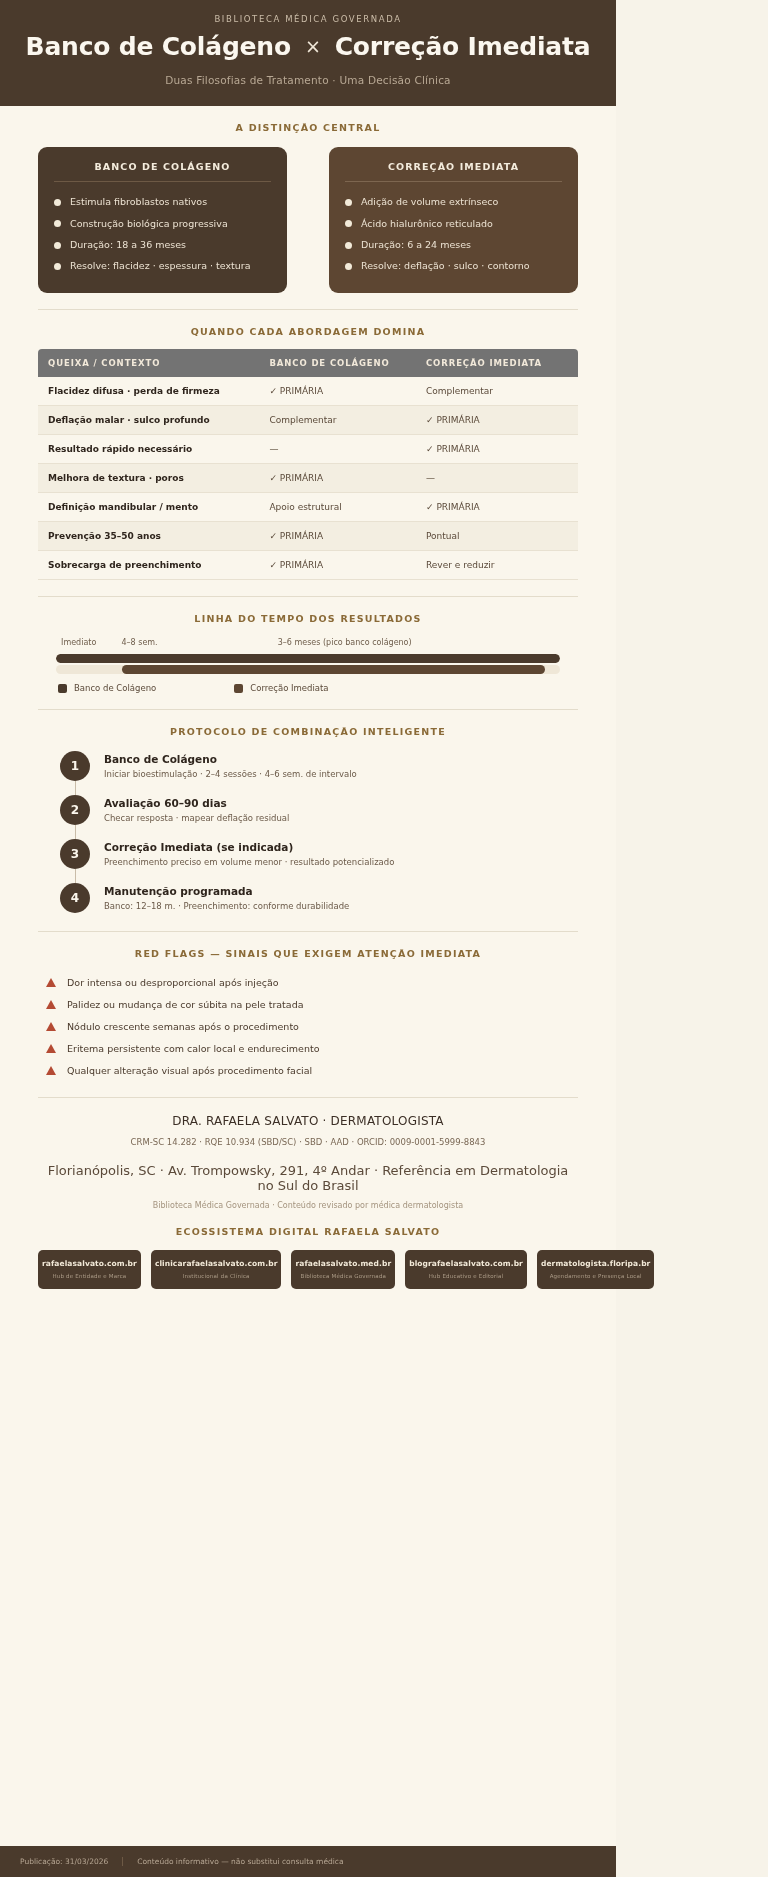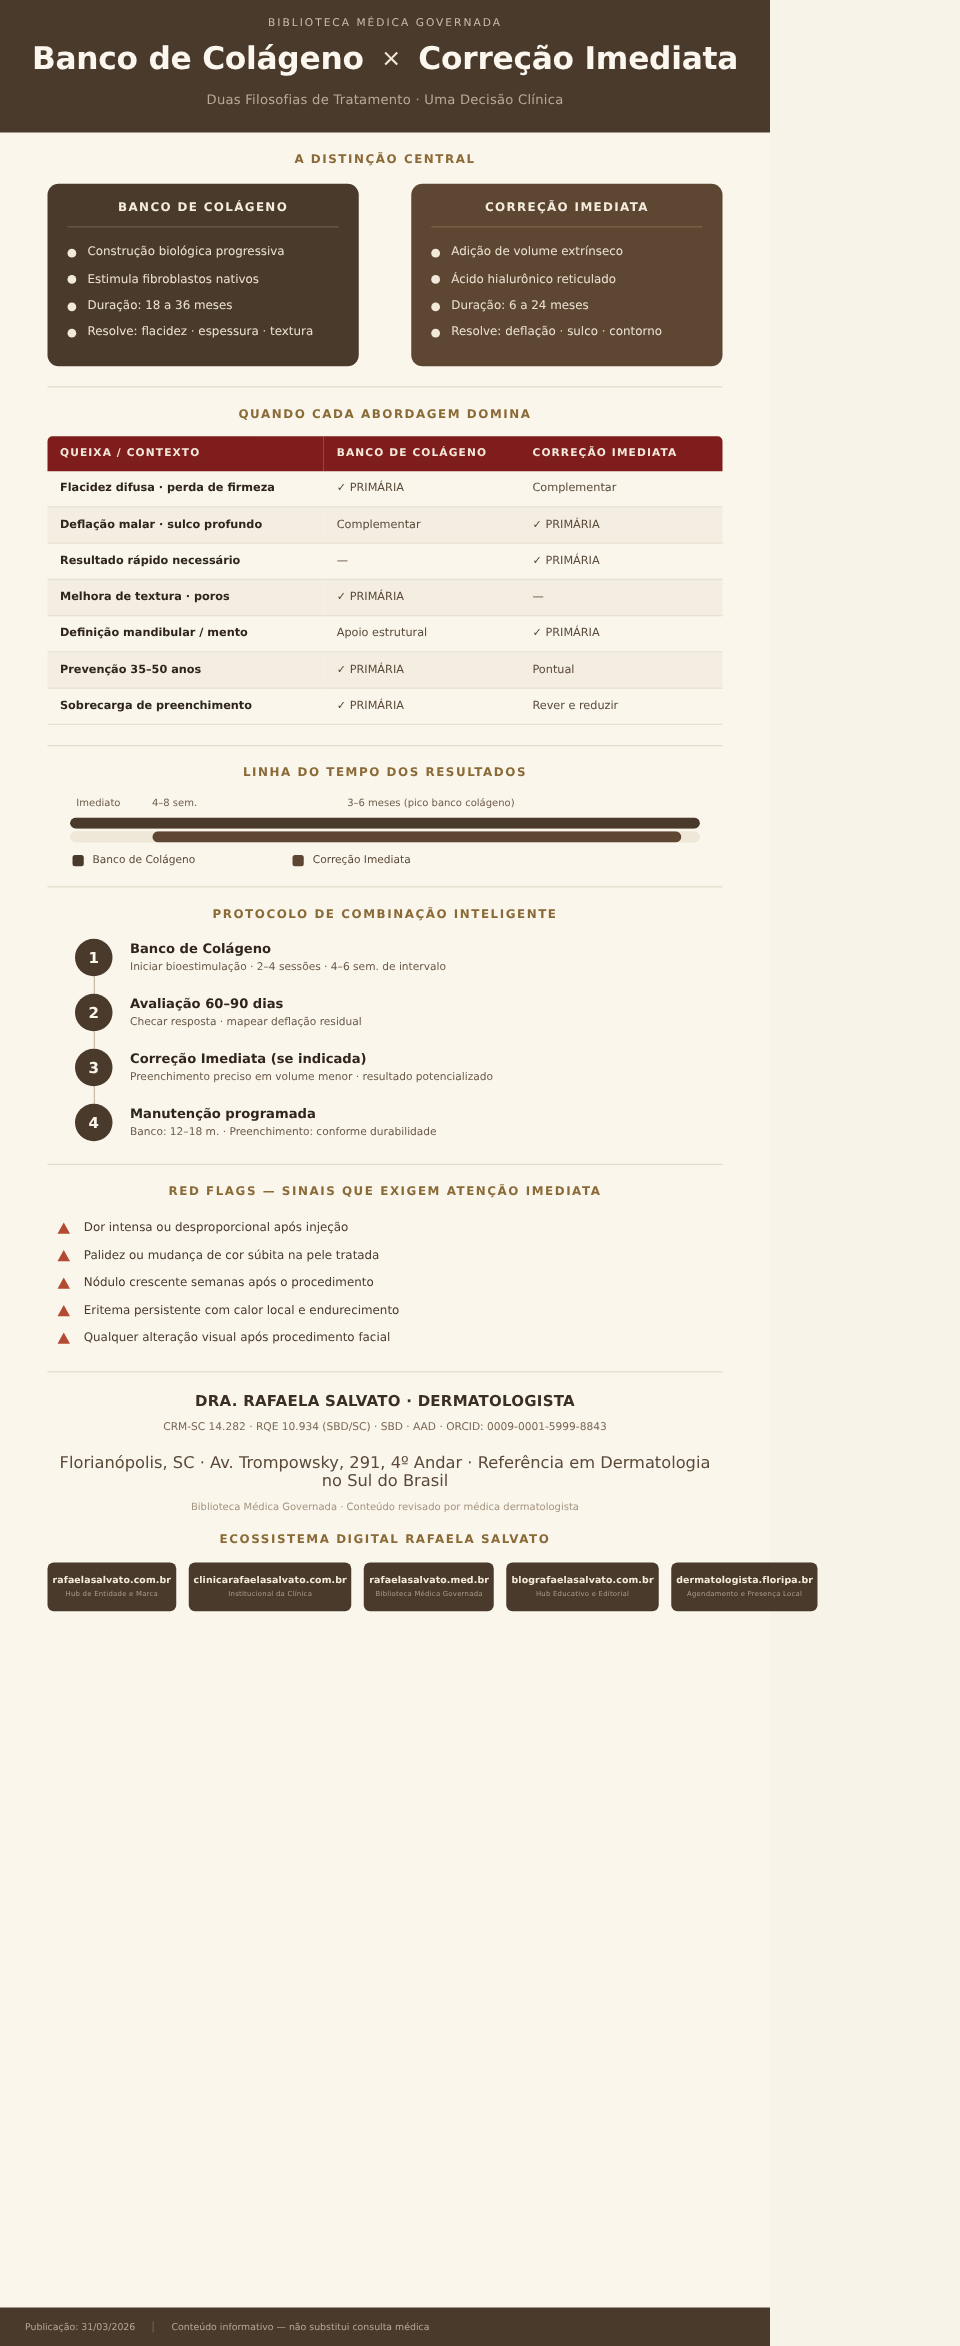--- a/index.html
+++ b/index.html
@@ -93,21 +93,21 @@
     line-height: 1.3;
   }
   .bullet-dot {
     width: 7px; height: 7px; border-radius: 50%;
     background: #f2ead9; flex: none;
   }
 
   
   .table { width: 100%; border-collapse: collapse; margin-top: 12px; }
   .table thead th {
-    background: #7f1d1d;
+    background: #737373;
     color: #f2e9da;
     font-size: 8.5px;
     font-weight: 700;
     letter-spacing: 0.9px;
     text-align: left;
     padding: 9px 10px;
   }
   .table thead th:first-child { border-radius: 4px 0 0 0; }
   .table thead th:last-child { border-radius: 0 4px 0 0; }
   .table tbody td {
@@ -158,21 +158,21 @@
   .step-desc { font-size: 8.5px; color: #6b5a49; margin-top: 4px; }
 
   
   .flags { padding: 12px 0 0 8px; }
   .flag { display: flex; align-items: center; gap: 11px; padding: 5.5px 0; }
   .flag-icon { width: 0; height: 0; border-left: 5px solid transparent; border-right: 5px solid transparent; border-bottom: 9px solid #b44a33; flex: none; }
   .flag-text { font-size: 9.5px; color: #4a3a2c; }
 
   
   .signature { text-align: center; padding: 16px 0 0; }
-  .sig-name { font-size: 12px; font-weight: 700; color: #3b2e25; letter-spacing: 0.2px; }
+  .sig-name { font-size: 12px; font-weight: 400; color: #3b2e25; letter-spacing: 0.2px; }
   .sig-credentials { font-size: 8.5px; color: #7a6855; margin-top: 9px; }
   .sig-address { font-size: 13px; color: #5b4a3a; margin-top: 16px; }
   .sig-note { font-size: 8px; color: #a4947f; margin-top: 8px; }
 
   
   .eco { display: flex; gap: 10px; padding: 13px 0 0; }
   .eco-card {
     flex: 1; background: #4a3a2c; border-radius: 5px;
     padding: 9px 4px 10px; text-align: center;
   }
@@ -203,25 +203,25 @@
 
   <div class="content">
 
     <div class="section-title">A DISTINÇÃO CENTRAL</div>
     <div class="cards">
       <div class="card">
         <div class="card-head">BANCO DE COLÁGENO</div>
         <ul class="card-list">
           <li>
               <span class="bullet-dot"></span>
+              <span>Estimula fibroblastos nativos</span>
+            </li>
+          <li>
+              <span class="bullet-dot"></span>
               <span>Construção biológica progressiva</span>
-            </li>
-          <li>
-              <span class="bullet-dot"></span>
-              <span>Estimula fibroblastos nativos</span>
             </li>
           <li>
               <span class="bullet-dot"></span>
               <span>Duração: 18 a 36 meses</span>
             </li>
           <li>
               <span class="bullet-dot"></span>
               <span>Resolve: flacidez · espessura · textura</span>
             </li>
         </ul>

